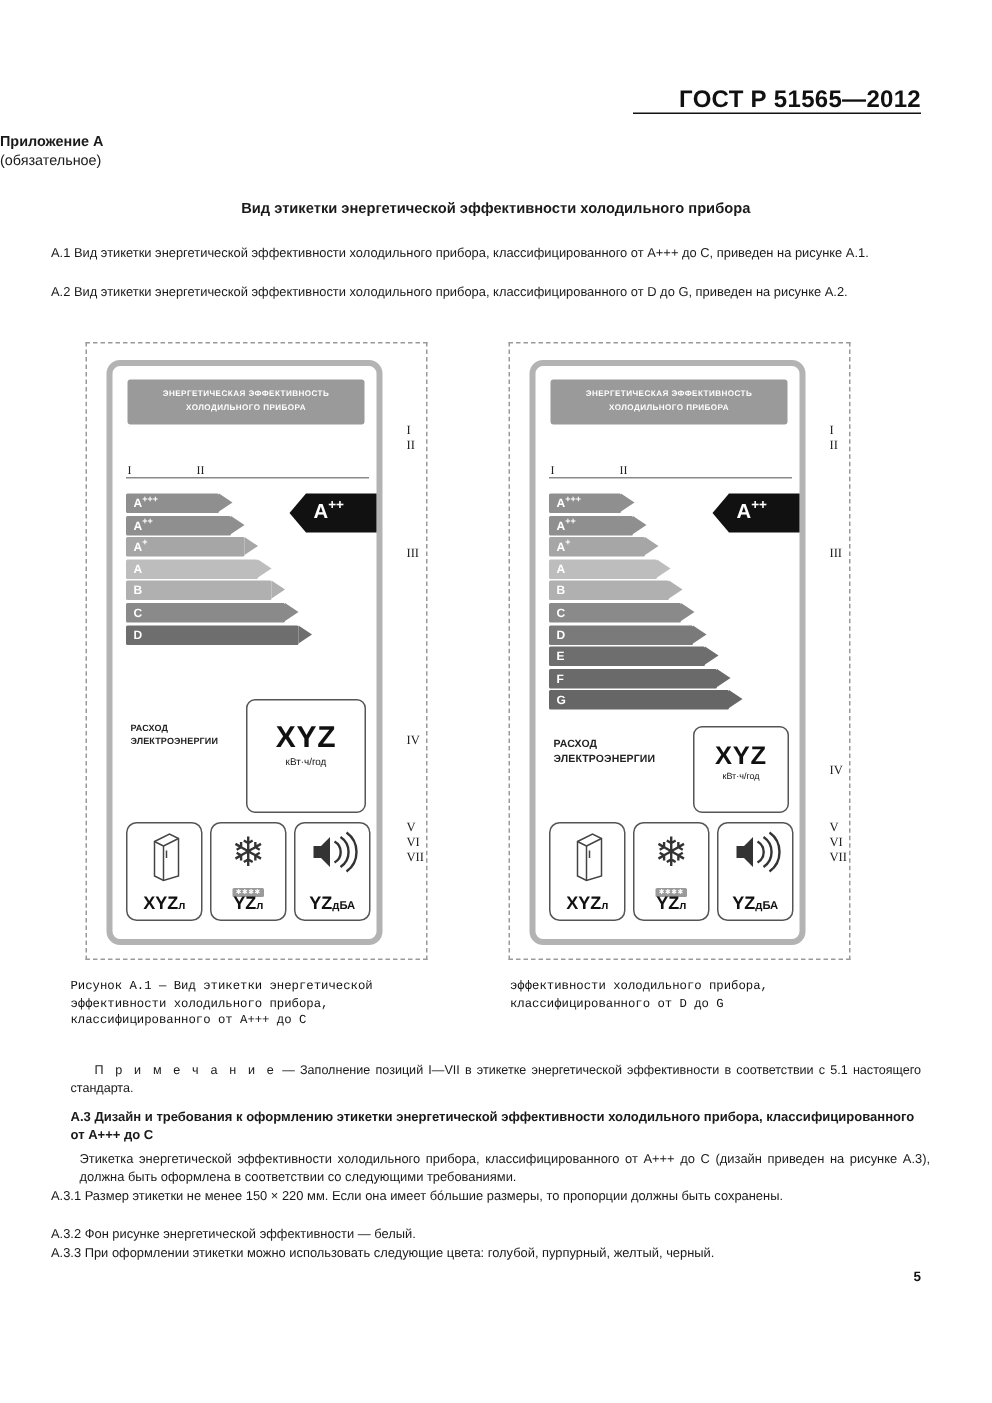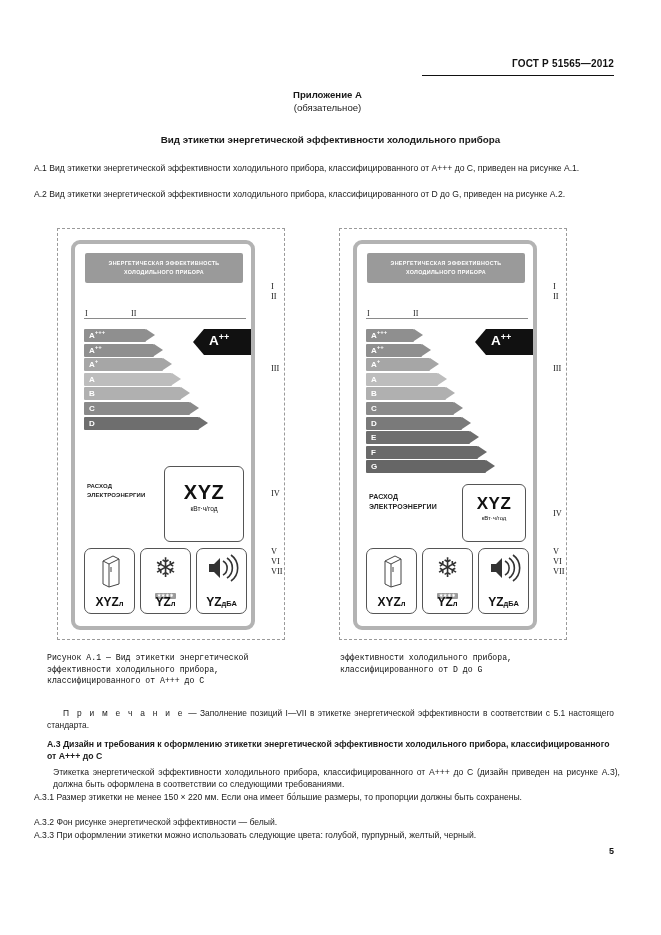--- a/index.html
+++ b/index.html
@@ -14,41 +14,40 @@
     font-family: "Liberation Sans", sans-serif;
     color: #1a1a1a;
     overflow: hidden;
   }
 
   
   .page-header {
     position: absolute;
     top: 58px;
     right: 47px;
-    font-size: 10px;
+    font-size: 16px;
     font-weight: bold;
     letter-spacing: 0.2px;
     color: #111;
   }
   .header-rule {
     position: absolute;
     top: 75px;
     right: 47px;
     width: 192px;
     height: 1px;
     background: #111;
   }
 
   
   .annex-title {
     position: absolute;
     top: 88px;
-    left: 16px;
+    left: 0;
     width: 623px;
-    text-align: center;
     font-size: 9.6px;
     font-weight: bold;
     line-height: 13px;
   }
   .annex-sub {
     font-weight: normal;
   }
   .section-heading {
     position: absolute;
     top: 134px;

